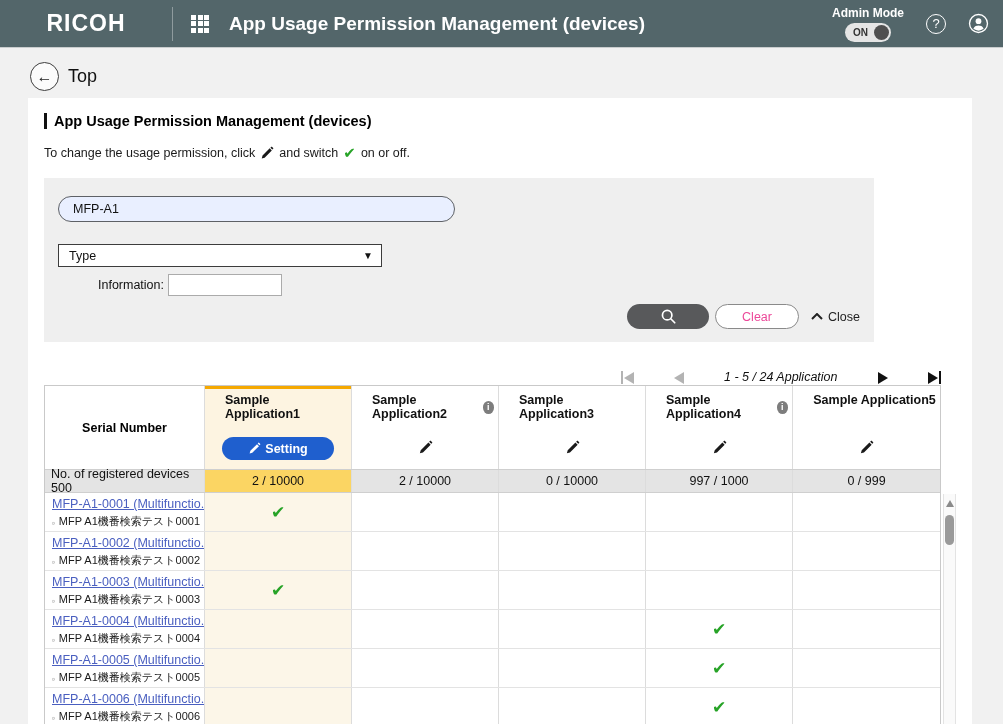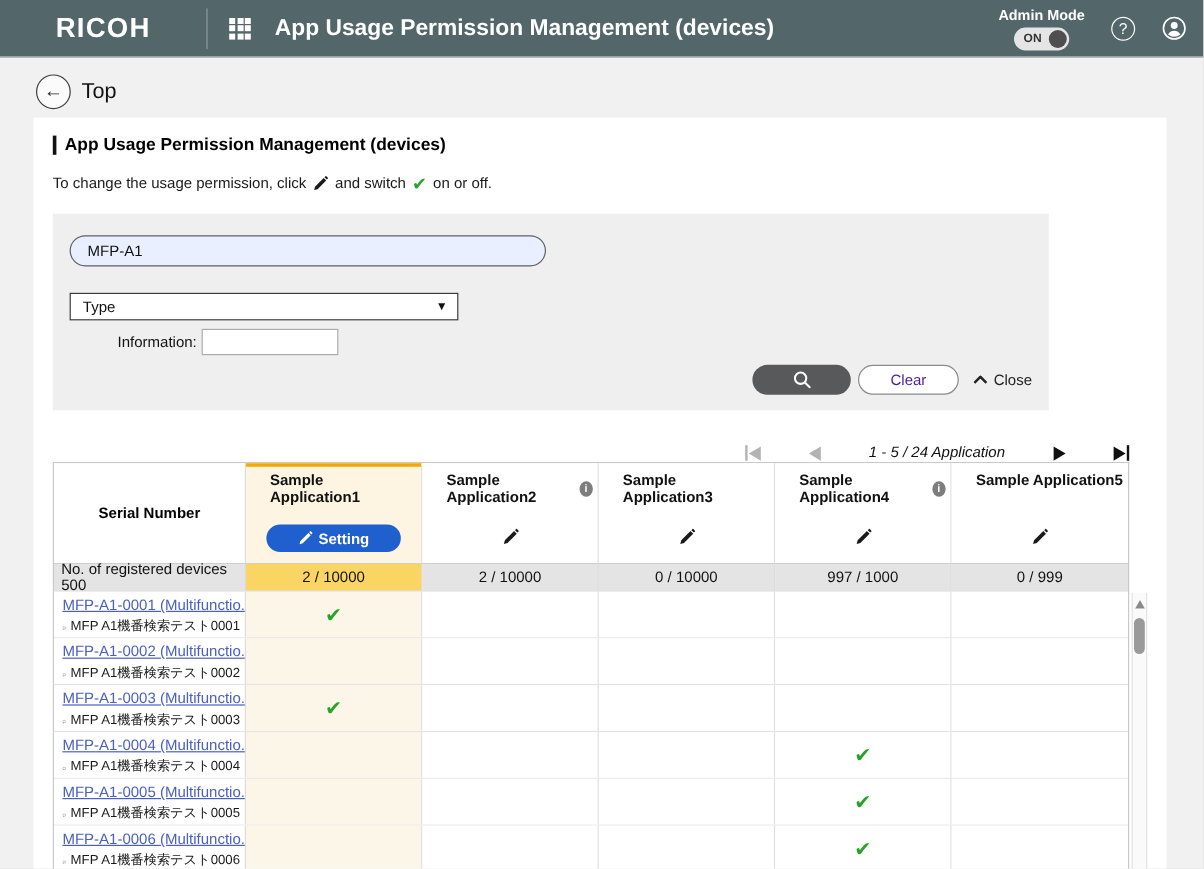--- a/index.html
+++ b/index.html
@@ -38,21 +38,21 @@
   
   .search-panel { position:absolute; left:16px; top:80px; width:830px; height:164px; background:#efefef; }
   .keyword-pill { position:absolute; left:14px; top:18px; width:397px; height:26px; border:1px solid #5e6166; border-radius:13px; background:#e9efff; font-size:12.5px; color:#111; padding:0 14px; outline:none; font-family:inherit; }
   .type-select { position:absolute; left:14px; top:66px; width:324px; height:23px; background:#fff; border:1px solid #3c3c3c; display:flex; align-items:center; font-size:12.5px; color:#111; padding:0 8px 0 10px; cursor:pointer; }
   .type-caret { margin-left:auto; font-size:10px; color:#111; }
   .info-row { position:absolute; left:14px; top:96px; display:flex; align-items:center; }
   .info-label { width:110px; text-align:right; font-size:12.5px; color:#111; padding-right:4px; }
   .info-input { width:114px; height:22px; border:1px solid #ababab; background:#fff; font-size:12.5px; padding:0 5px; outline:none; font-family:inherit; }
   .panel-actions { position:absolute; right:14px; top:126px; display:flex; align-items:center; gap:6px; }
   .search-btn { width:82px; height:25px; border:none; border-radius:13px; background:#58595b; display:flex; align-items:center; justify-content:center; cursor:pointer; }
-  .clear-btn { width:84px; height:25px; border:1px solid #8a8a8a; border-radius:13px; background:#fff; font-size:12.5px; color:#4c1d95; cursor:pointer; font-family:inherit; }
+  .clear-btn { width:84px; height:25px; border:1px solid #8a8a8a; border-radius:13px; background:#fff; font-size:12.5px; color:#ec4899; cursor:pointer; font-family:inherit; }
   .close-link { display:flex; align-items:center; gap:5px; font-size:12.5px; color:#222; cursor:pointer; margin-left:6px; }
 
   
   .pagination { position:absolute; right:31px; top:252px; height:34px; display:flex; align-items:flex-end; gap:40px;font-style:italic; }
   .pg-btn { display:flex; align-items:center; gap:1px; cursor:pointer; }
   .tri-left { width:0; height:0; border-top:6.5px solid transparent; border-bottom:6.5px solid transparent; border-right:10px solid #111; }
   .tri-right { width:0; height:0; border-top:6.5px solid transparent; border-bottom:6.5px solid transparent; border-left:10px solid #111; }
   .pg-bar { width:2.5px; height:13px; background:#111; }
   .pg-btn.disabled .tri-left, .pg-btn.disabled .tri-right { border-right-color:#b3b3b3; border-left-color:#b3b3b3; }
   .pg-btn.disabled .tri-left { border-right-color:#b3b3b3; }

